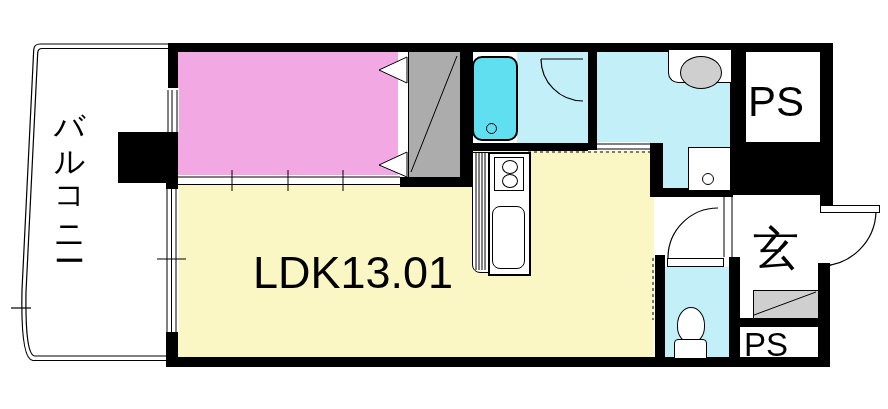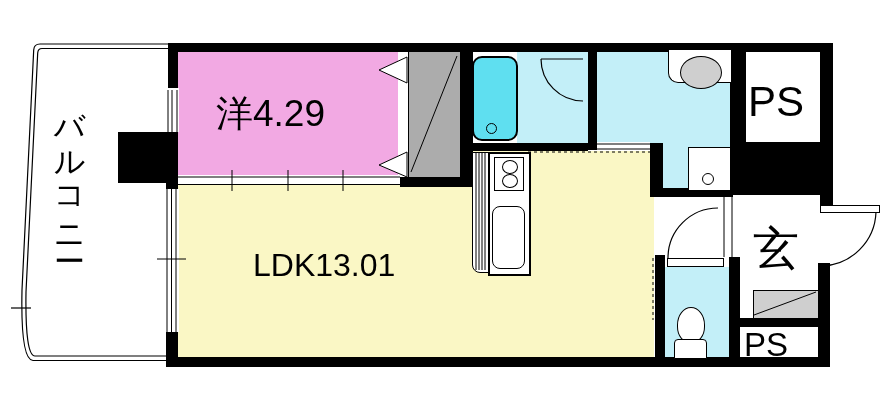--- a/index.html
+++ b/index.html
@@ -140,19 +140,18 @@
       <line x1="485" y1="153" x2="485" y2="270"></line>
     </g>
 
     <g stroke="#000" stroke-width="1" stroke-dasharray="3,3">
       <line x1="528" y1="152" x2="650" y2="152"></line>
       <line x1="653" y1="258" x2="653" y2="320"></line>
     </g>
   </svg>
 
   <div class="label" style="left:48px;top:92px;height:225px;font-size:31px;letter-spacing:3px;writing-mode:vertical-rl;">バルコニー</div>
-  <div class="label" style="left:216px;top:89px;font-size:37px;">洋4.29</div>
-  <div class="label" style="left:253px;top:247px;font-size:32px;">LDK13.01</div>
+  <div class="label" style="left:253px;top:247px;font-size:45px;">LDK13.01</div>
   <div class="label" style="left:748px;top:78px;font-size:42px;">PS</div>
   <div class="label" style="left:753px;top:218px;font-size:46px;">玄</div>
   <div class="label" style="left:744px;top:326px;font-size:33px;">PS</div>
 
 </div>
 
 </body></html>

